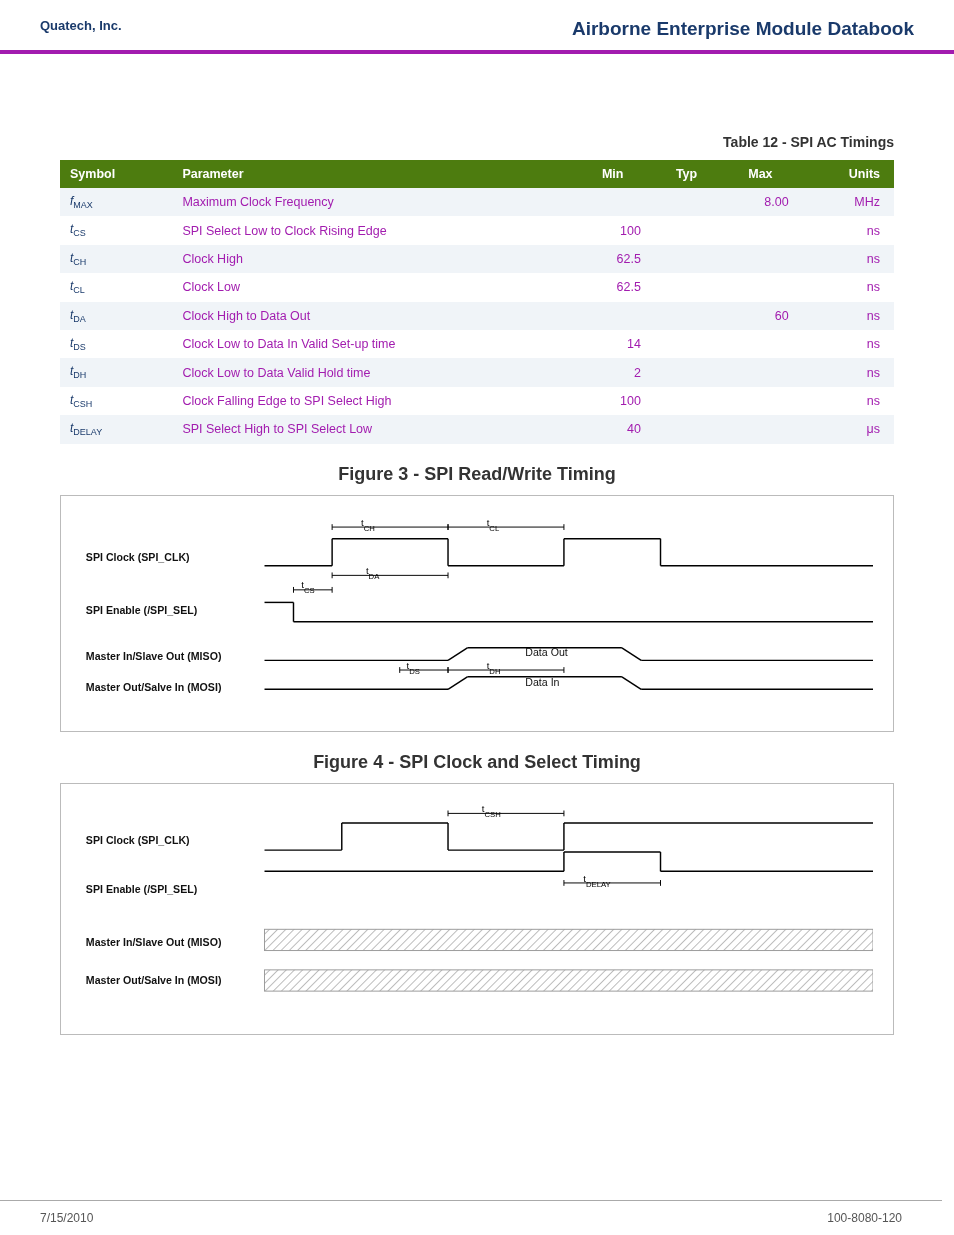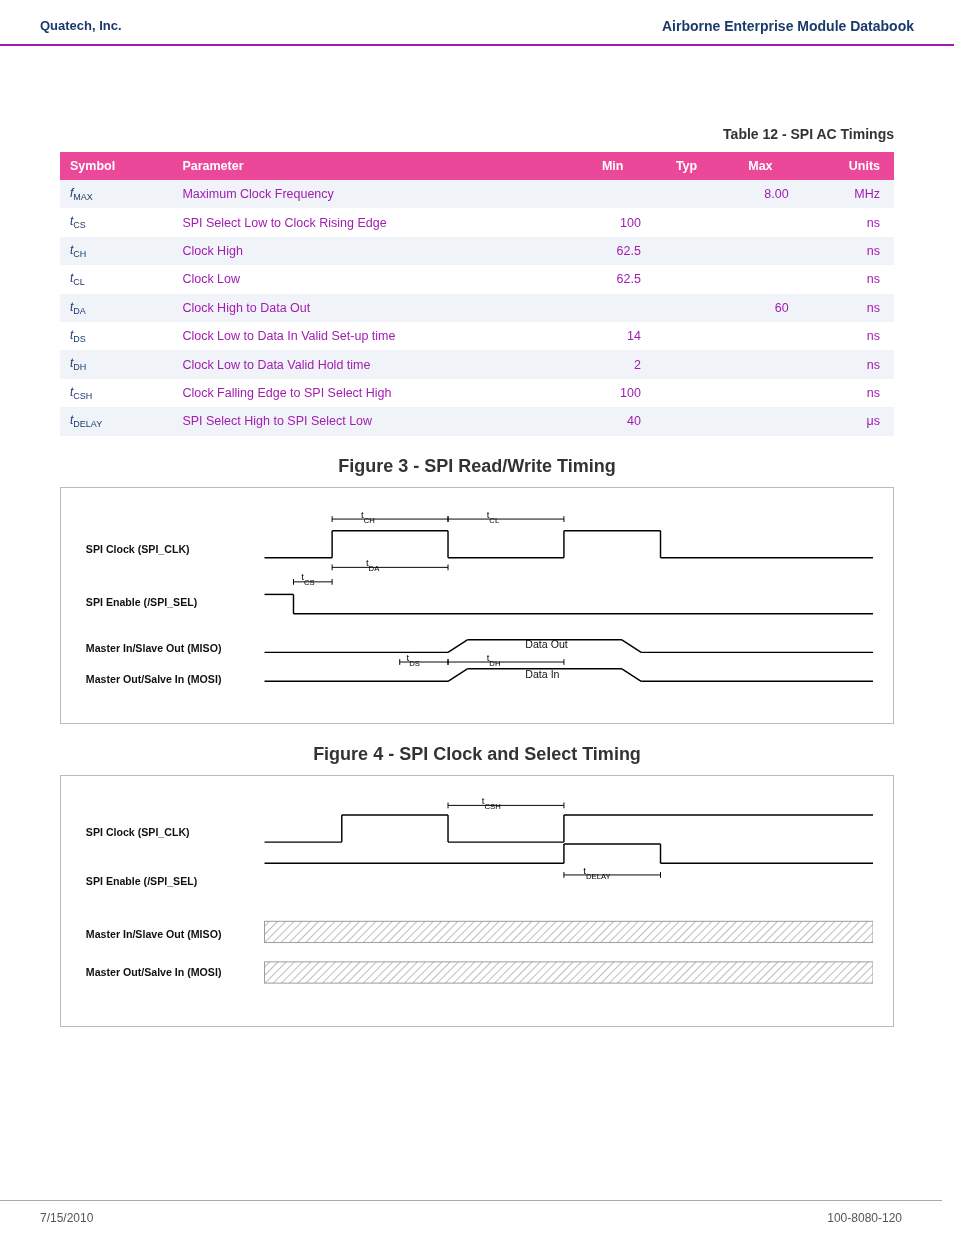--- a/index.html
+++ b/index.html
@@ -18,30 +18,30 @@
       padding: 0;
       position: relative;
     }
 
     
     .header {
       display: flex;
       justify-content: space-between;
       align-items: flex-start;
       padding: 18px 40px 10px 40px;
-      border-bottom: 2px solid #a21caf;
+      border-bottom: 4px solid #a21caf;
     }
     .header-left {
       color: #1a3a6b;
       font-size: 13px;
       font-weight: bold;
     }
     .header-right {
       color: #1a3a6b;
-      font-size: 14px;
+      font-size: 19px;
       font-weight: bold;
     }
 
     
     .content {
       padding: 20px 60px 30px 60px;
     }
 
     
     .table-title {
@@ -52,21 +52,21 @@
       margin-top: 60px;
     }
 
     .timing-table {
       width: 100%;
       border-collapse: collapse;
       font-size: 12.5px;
     }
 
     .timing-table thead tr {
-      background-color: #ec4899;
+      background-color: #4d7c0f;
       color: #fff;
     }
 
     .timing-table thead th {
       padding: 7px 10px;
       text-align: left;
       font-weight: bold;
     }
 
     .timing-table tbody tr:nth-child(odd) {

